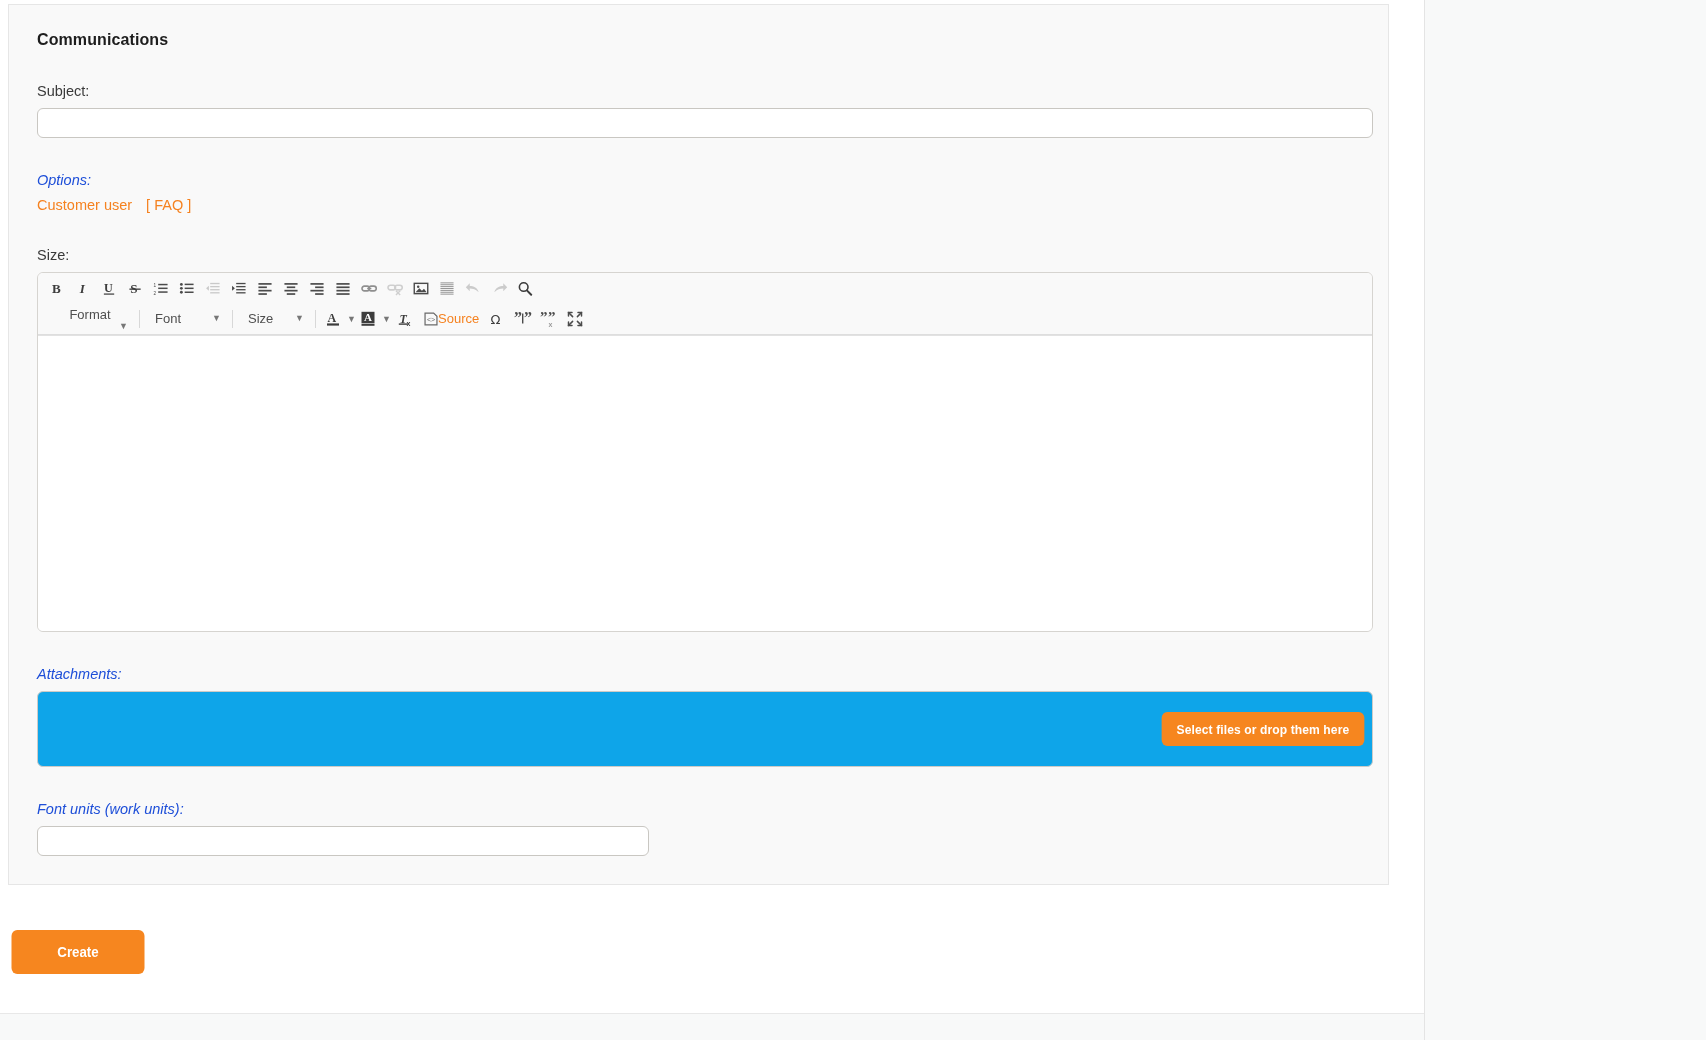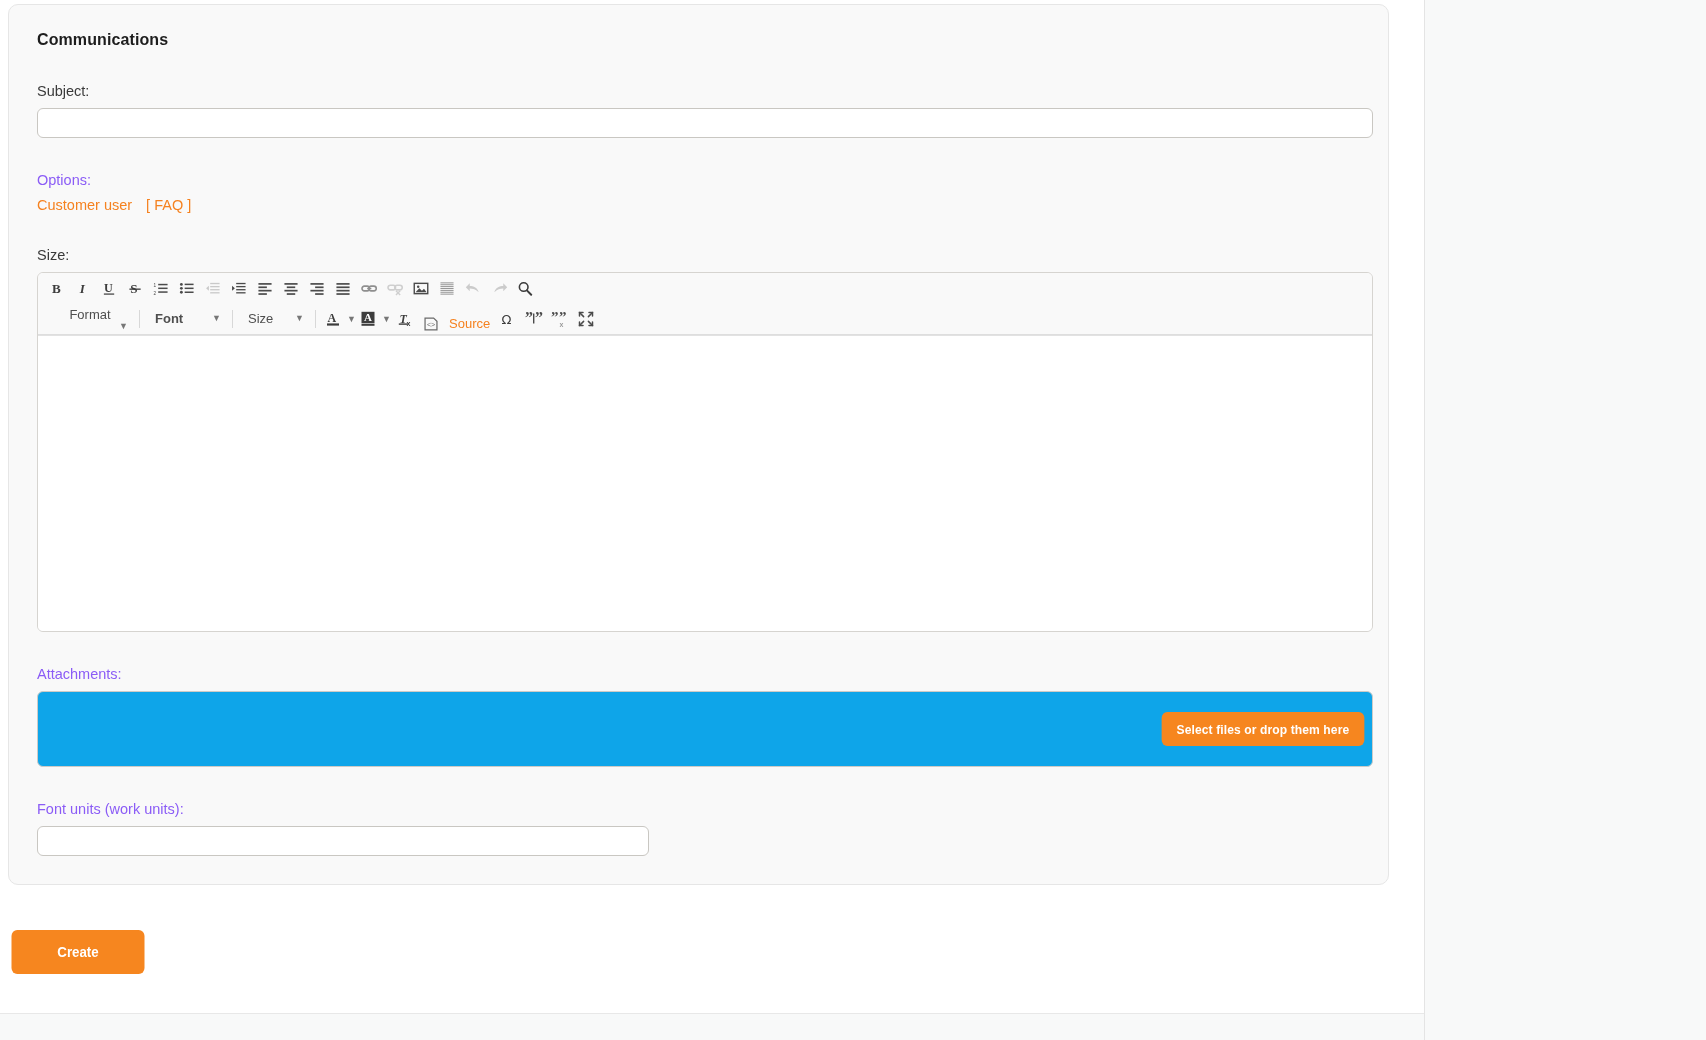--- a/index.html
+++ b/index.html
@@ -38,37 +38,37 @@
     padding: 0;
   }
 
   
   .card {
     position: absolute;
     left: 8px; top: 4px;
     width: 1381px;
     background: #f9f9f9;
     border: 1px solid #e6e6e6;
-    border-radius: 10px;
+    border-radius: 0;
     padding: 26px 28px 28px 28px;
   }
   .card-title {
     font-size: 16px;
     font-weight: bold;
     color: #1d1d1d;
     margin: 0 0 34px 0;
     letter-spacing: .1px;
   }
   .field-label {
     font-size: 14.5px;
     color: #3a3a3a;
     margin-bottom: 9px;
     display: block;
   }
-  .field-label.muted { color: #8b5cf6; }
+  .field-label.muted { color: #1d4ed8; font-style: italic; }
 
   .text-input {
     display: block;
     width: 1336px;
     height: 30px;
     border: 1px solid #c9c7c2;
     border-radius: 6px;
     background: #ffffff;
     outline: none;
     padding: 4px 10px;
@@ -146,27 +146,27 @@
   }
   .tb-combo .combo-label { white-space: nowrap; }
   .tb-combo .caret {
     margin-left: auto;
     padding-left: 16px;
     font-size: 9px;
     color: #777;
     line-height: 1;
   }
   .combo-format { width: 88px; flex-direction: column; }
-  .combo-font   { width: 78px; font-weight: bold; }
+  .combo-font   { width: 78px; }
   .combo-size   { width: 68px; }
 
   .tb-text-btn {
     display: flex;
-    align-items: flex-end;
-    gap: 11px;
+    align-items: center;
+    gap: 0;
     height: 24px;
     padding: 0 5px;
     cursor: pointer;
     font-size: 13px;
     color: #f58220;
     border-radius: 2px;
   }
 
   .editor-body {
     background: #ffffff;

